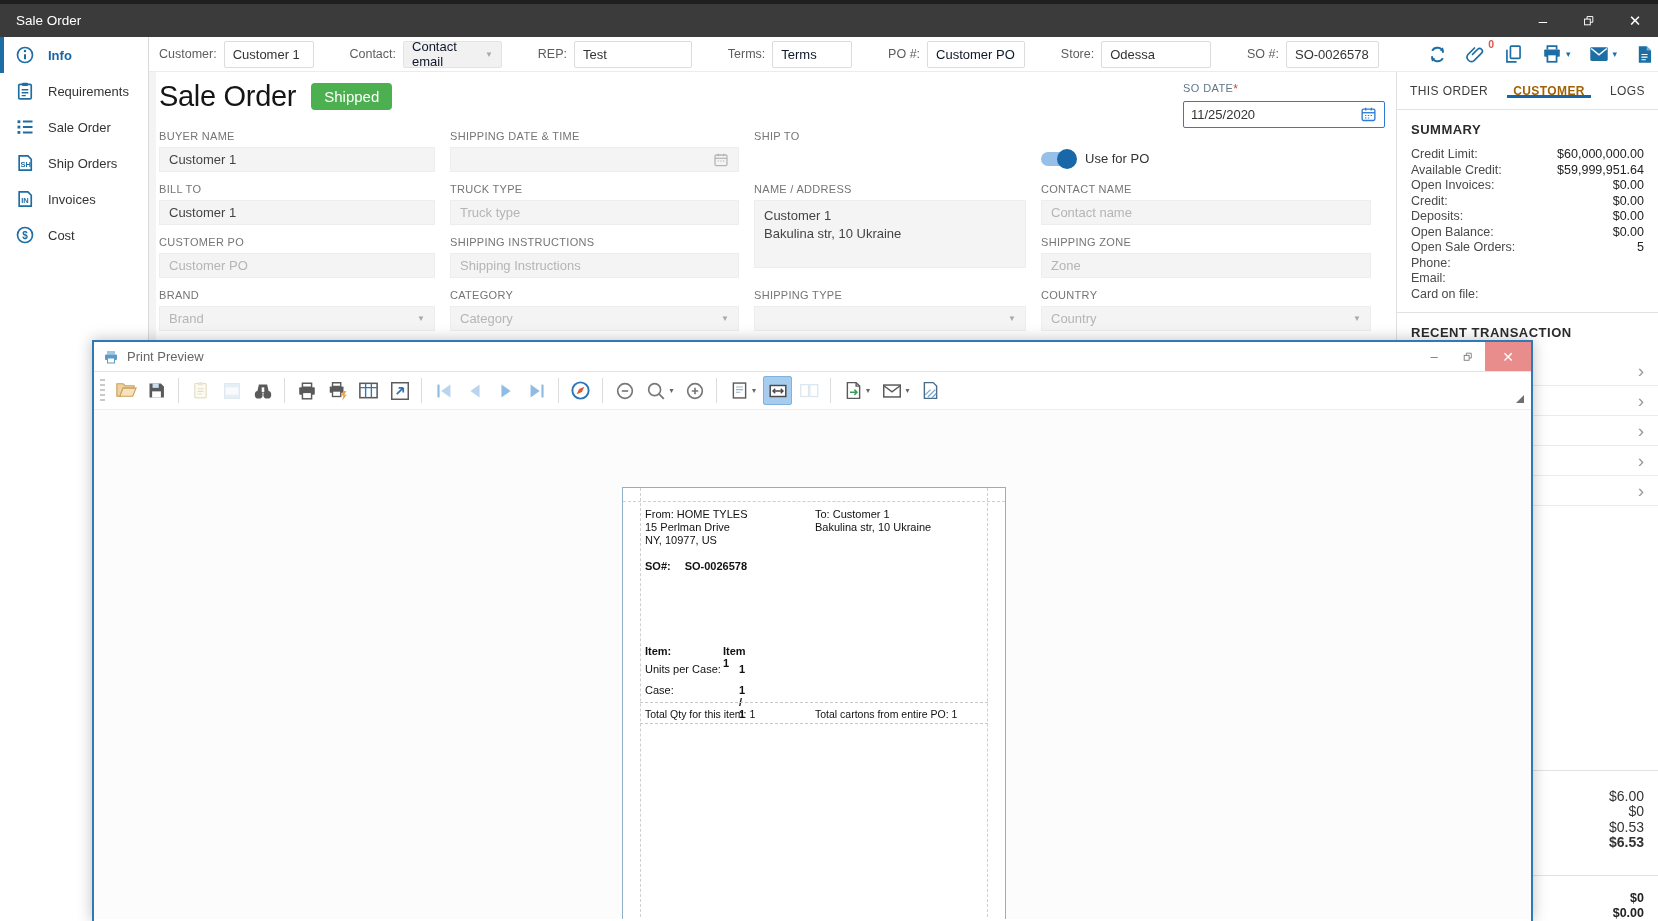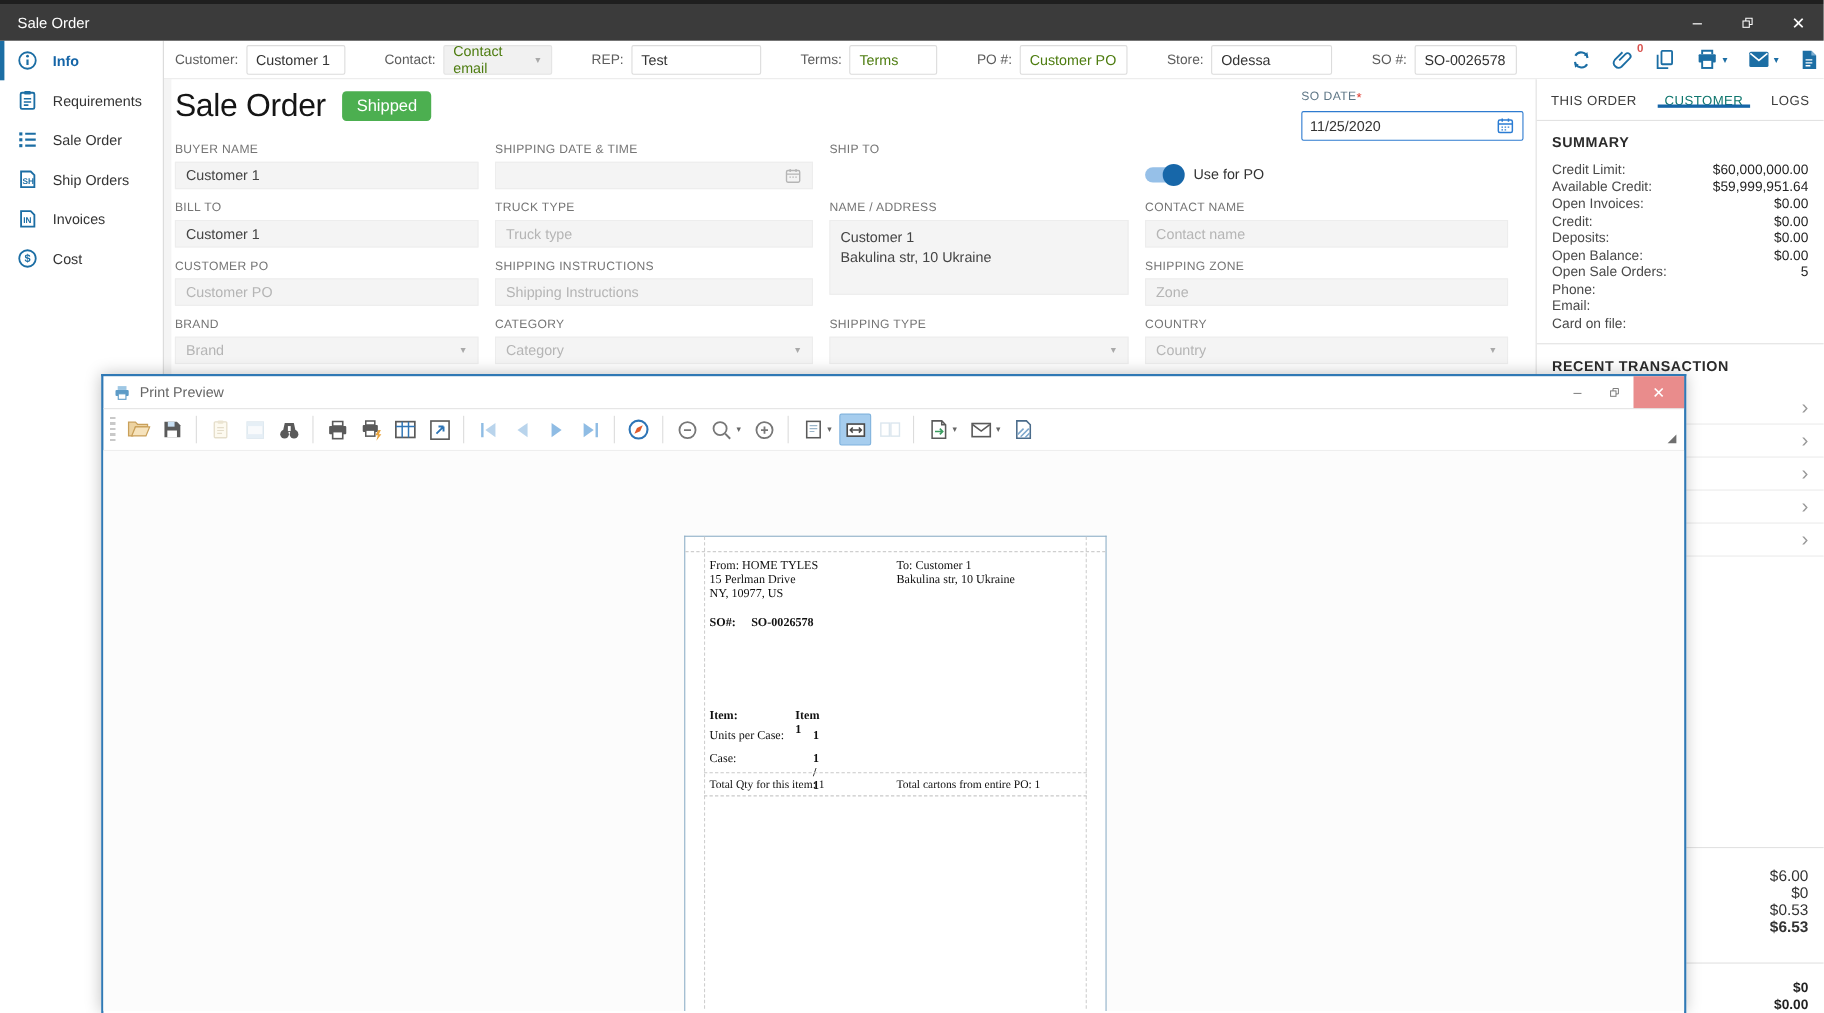--- a/index.html
+++ b/index.html
@@ -16,21 +16,21 @@
 
   
   .appbar { position:absolute; left:149px; top:37px; right:0; height:35px; background:#fff;
     border-bottom:1px solid #ececec; display:flex; align-items:center; z-index:2;}
   .fields { display:flex; align-items:center; justify-content:space-between; flex:0 0 auto; width:1236px; padding:0 6px 0 10px;}
   .fgroup { display:flex; align-items:center; gap:7px; }
   .flab { font-size:12.5px; color:#5d5d5d; white-space:nowrap;}
   .tb-input { height:27px; background:#fff; border:1px solid #dcdcdc; border-radius:2px; display:flex; align-items:center;
     padding:0 8px; font-size:13px; color:#333; }
   .tb-input.disabled { background:#f1f1f1; border-color:#e3e3e3;}
-  .tb-input .ph { color:#4d7c0f; }
+  .tb-input .ph { color:#0f172a; }
   .sel-caret { margin-left:auto; font-size:8px; color:#a9a9a9; padding-left:6px;}
   .hdr-sep { width:1px; height:26px; background:#ddd; margin:0 0 0 8px;}
   .hdr-icons { display:flex; align-items:center; gap:17px; margin-left:34px; padding-right:10px;}
   .icon-btn { display:flex; align-items:center; gap:3px; position:relative; cursor:default;}
   .icon-btn .caret { font-size:9px; color:#1c6ea4;}
   .attach-badge { position:absolute; top:-6px; right:-8px; color:#d9534f; font-size:10.5px; font-weight:bold;}
 
   
   .sidebar { position:absolute; left:0; top:37px; width:149px; bottom:0; background:#fff; border-right:1px solid #d9d9d9; z-index:2;}
   .side-item { position:relative; height:36px; display:flex; align-items:center; gap:13px; padding-left:15px; font-size:13px; color:#333;}
@@ -59,21 +59,21 @@
   .span-rows { grid-row:2 / span 2; }
   .toggle-wrap { display:flex; align-items:center; gap:10px; margin-top:21px;}
   .toggle { position:relative; width:34px; height:14px; background:#96c0e8; border-radius:8px;}
   .toggle .knob { position:absolute; right:-2px; top:-3px; width:20px; height:20px; border-radius:50%; background:#1767a9;}
   .toggle-label { font-size:13px; color:#333;}
 
   
   .panel { position:absolute; left:1396px; top:72px; width:262px; bottom:0; background:#fff; border-left:1px solid #e0e0e0; z-index:3;}
   .tabs { height:38px; display:flex; align-items:center; justify-content:space-between; padding:0 13px; border-bottom:1px solid #e2e2e2;}
   .tab { display:flex; align-items:center; font-size:12px; color:#3c3c3c; letter-spacing:.4px; position:relative;}
-  .tab.active { font-weight:normal; color:#0f766e;}
+  .tab.active { font-weight:bold; color:#a16207;}
   .tab.active::after { content:""; position:absolute; left:-6px; right:-6px; bottom:0; height:3px; background:#1565a7;}
   .panel-section { padding:12px 14px 0 14px;}
   .panel-h { font-size:13px; font-weight:bold; color:#2b2b2b; letter-spacing:.5px; margin-bottom:10px;}
   .sum-row { display:flex; justify-content:space-between; font-size:12.5px; line-height:15.5px; color:#4a4a4a;}
   .sum-row .v { color:#222;}
   .panel-div { border-top:1px solid #e2e2e2; margin-top:10px;}
   .tx-row { height:30px; border-bottom:1px solid #ebebeb; display:flex; align-items:center; justify-content:flex-end; padding-right:14px;}
   .chev { color:#9a9a9a; font-size:19px; line-height:1;}
   .totals-a { position:absolute; top:698px; left:0; right:0; border-top:1px solid #e2e2e2;}
   .totals-vals { position:absolute; top:717px; right:14px; text-align:right; font-size:14px; color:#333; line-height:15.3px;}
@@ -93,21 +93,21 @@
   .tbtn { width:29px; height:29px; display:flex; align-items:center; justify-content:center; border-radius:2px;}
   .tbtn.wcaret { width:37px; gap:2px;}
   .tbtn .caret { font-size:8px; color:#666;}
   .tbtn.disabled { opacity:.5;}
   .tbtn.active { background:#a6cdee; border:1px solid #7fb2dd;}
   .tsep { width:1px; height:25px; background:#dcdcdc; margin:0 5px;}
   .grip { width:5px; height:24px; margin-right:4px;
      background:repeating-linear-gradient(#c9c9c9 0 2px, transparent 2px 5px); }
   .overflow-tri { position:absolute; right:7px; bottom:6px; width:0; height:0;
      border-left:8px solid transparent; border-bottom:8px solid #6f6f6f;}
-  .preview { position:relative; width:100%; height:509px; background:#fcfcfc; overflow:hidden;font-family:Liberation Serif, serif;}
+  .preview { position:relative; width:100%; height:509px; background:#fcfcfc; overflow:hidden;}
   .sheet { position:absolute; left:528px; top:77px; width:384px; height:440px; background:#fff;
      border:1px solid #8fb0c7; border-bottom:none;}
   .mg-v1 { position:absolute; left:17px; top:0; bottom:0; border-left:1px dashed #cfcfcf;}
   .mg-v2 { position:absolute; right:17px; top:0; bottom:0; border-left:1px dashed #cfcfcf;}
   .mg-h1 { position:absolute; left:0; right:0; top:13px; border-top:1px dashed #cfcfcf;}
   .doc { position:absolute; inset:0; font-size:11px; color:#111; }
   .doc .col-from { position:absolute; left:22px; top:20px; line-height:13px;}
   .doc .col-to { position:absolute; left:192px; top:20px; line-height:13px;}
   .doc .so-row { position:absolute; left:22px; top:72px; font-weight:bold;}
   .doc .so-row .val { margin-left:14px;}

